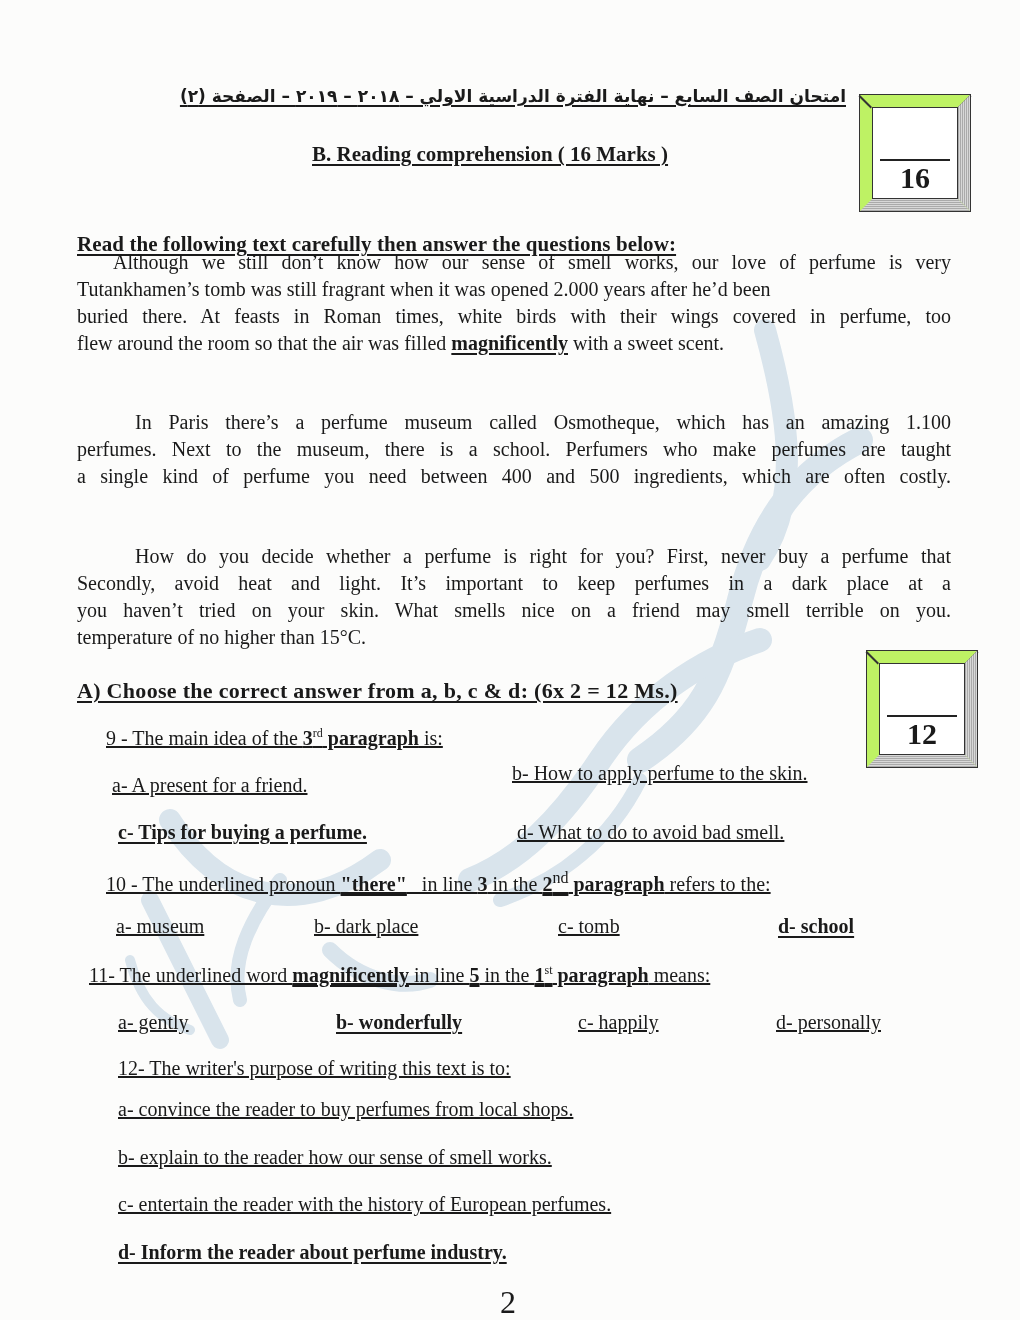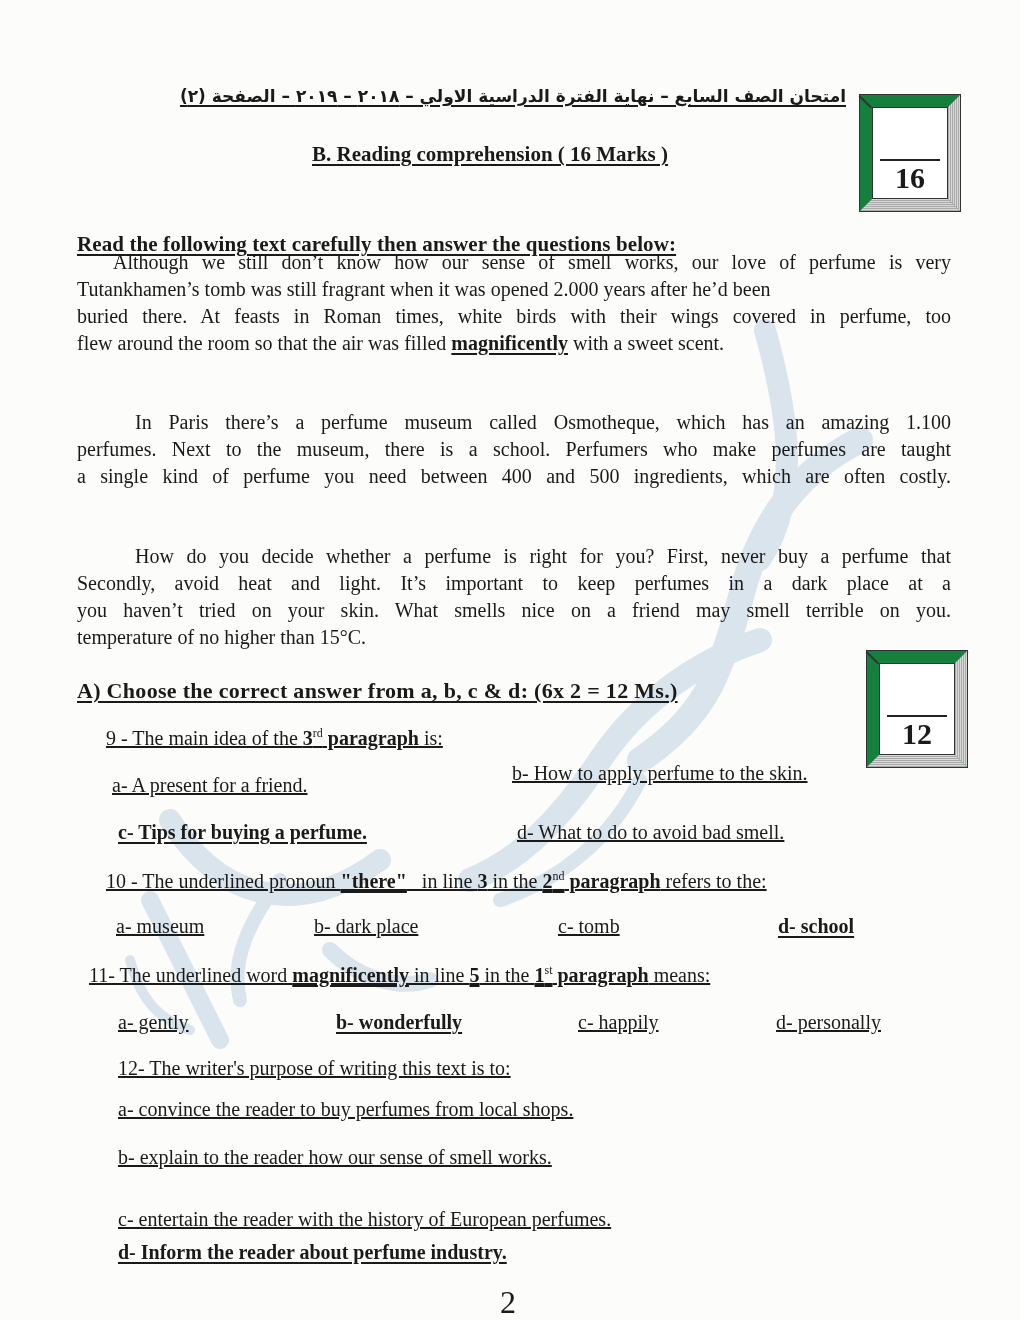--- a/index.html
+++ b/index.html
@@ -16,22 +16,22 @@
 
   .arabic-header {
     left: 186px; top: 86px; width: 660px; text-align: right;
     font-family: "DejaVu Sans", sans-serif; font-weight: bold; font-size: 17px;
     direction: rtl;
   }
   .section-title { left: 312px; top: 142px; font-size: 21px; font-weight: bold; }
   .instruction { left: 77px; top: 196px; font-size: 21px; font-weight: bold; letter-spacing: 0.1px; margin-top: 36px; }
 
   .mark-box {
-    position: absolute; width: 102px; height: 118px; box-sizing: border-box;
-    border: 1.5px solid #333; background: #15803d;
+    position: absolute; width: 112px; height: 118px; box-sizing: border-box;
+    border: 1.5px solid #333; background: #bef264;
   }
   .mark-box .inner {
     position: absolute; left: 12px; top: 12px; right: 12px; bottom: 12px;
     border: 1.5px solid #333; background: #fff;
   }
   .mark-box .bevel-r { position: absolute; right: 0; top: 0; bottom: 0; width: 12px; background: repeating-linear-gradient(90deg,#aaa 0 1px,#d8d8d8 1px 2px); clip-path: polygon(0 12px,100% 0,100% 100%,0 calc(100% - 12px)); }
   .mark-box .bevel-b { position: absolute; left: 0; right: 0; bottom: 0; height: 12px; background: repeating-linear-gradient(0deg,#aaa 0 1px,#d8d8d8 1px 2px); clip-path: polygon(12px 0,calc(100% - 12px) 0,100% 100%,0 100%); }
   .mark-box .diag { position: absolute; left: 0; top: 0; width: 17px; height: 1.5px; background: #333; transform-origin: 0 0; transform: rotate(45deg); }
   .mark-box .diag.tr { left: auto; right: 0; transform-origin: 100% 0; transform: rotate(-45deg); }
   .mark-box .line { position: absolute; left: 20px; right: 20px; top: 64px; height: 1.5px; background: #222; }
@@ -110,34 +110,34 @@
 
 <div class="abs q" style="left:106px; top:726px;">
   <span>9 - The main idea of the </span><b>3</b><sup style="font-size:12px;">rd</sup><b> paragraph</b><span> is:</span>
 </div>
 <div class="abs q" style="left:112px; top:774px;">a-  A present for a friend.</div>
 <div class="abs q" style="left:512px; top:762px;">b- How to apply perfume to the skin.</div>
 <div class="abs q b u" style="left:118px; top:821px;">c- Tips for buying a perfume.</div>
 <div class="abs q" style="left:517px; top:821px;">d- What to do to avoid bad smell.</div>
 
 <div class="abs q" style="left:106px; top:869px;">
-  <span>10 - The underlined pronoun </span><b class="u">"there"</b><span style="white-space:pre;">   in line </span><b>3</b><span> in the </span><span class="u"><b>2</b><sup style="font-size:12px;">nd</sup></span><b> paragraph</b><span> refers to the:</span>
+  <span>10 - The underlined pronoun </span><b class="u">"there"</b><span style="white-space:pre;">   in line </span><b>3</b><span> in the </span><span class="u"><b>2</b><sup style="font-size:16px;">nd</sup></span><b> paragraph</b><span> refers to the:</span>
 </div>
 <div class="abs q" style="left:116px; top:915px;">a- museum</div>
 <div class="abs q" style="left:314px; top:915px;">b- dark place</div>
 <div class="abs q" style="left:558px; top:915px;">c- tomb</div>
 <div class="abs q b u" style="left:778px; top:915px;">d- school</div>
 
 <div class="abs q" style="left:89px; top:963px;">
   <span>11- The underlined word </span><b class="u">magnificently</b><span> in line </span><b class="u">5</b><span> in the </span><span class="u"><b>1</b><sup style="font-size:12px;">st</sup></span><b> paragraph</b><span> means:</span>
 </div>
 <div class="abs q" style="left:118px; top:1011px;">a- gently</div>
 <div class="abs q b u" style="left:336px; top:1011px;">b- wonderfully</div>
 <div class="abs q" style="left:578px; top:1011px;">c- happily</div>
 <div class="abs q" style="left:776px; top:1011px;">d- personally</div>
 
 <div class="abs q" style="left:118px; top:1057px;">12- The writer's purpose of writing this text is to:</div>
 <div class="abs q" style="left:118px; top:1098px;">a- convince the reader to buy perfumes from local shops.</div>
 <div class="abs q" style="left:118px; top:1146px;">b- explain to the reader how our sense of smell works.</div>
-<div class="abs q" style="left:118px; top:1193px;margin-top:15px;">c- entertain the reader with the history of European perfumes.</div>
+<div class="abs q" style="left:118px; top:1193px;">c- entertain the reader with the history of European perfumes.</div>
 <div class="abs q b u" style="left:118px; top:1241px;">d- Inform the reader about perfume industry.</div>
 
 <div class="abs page-number">2</div>
 
 </body></html>

